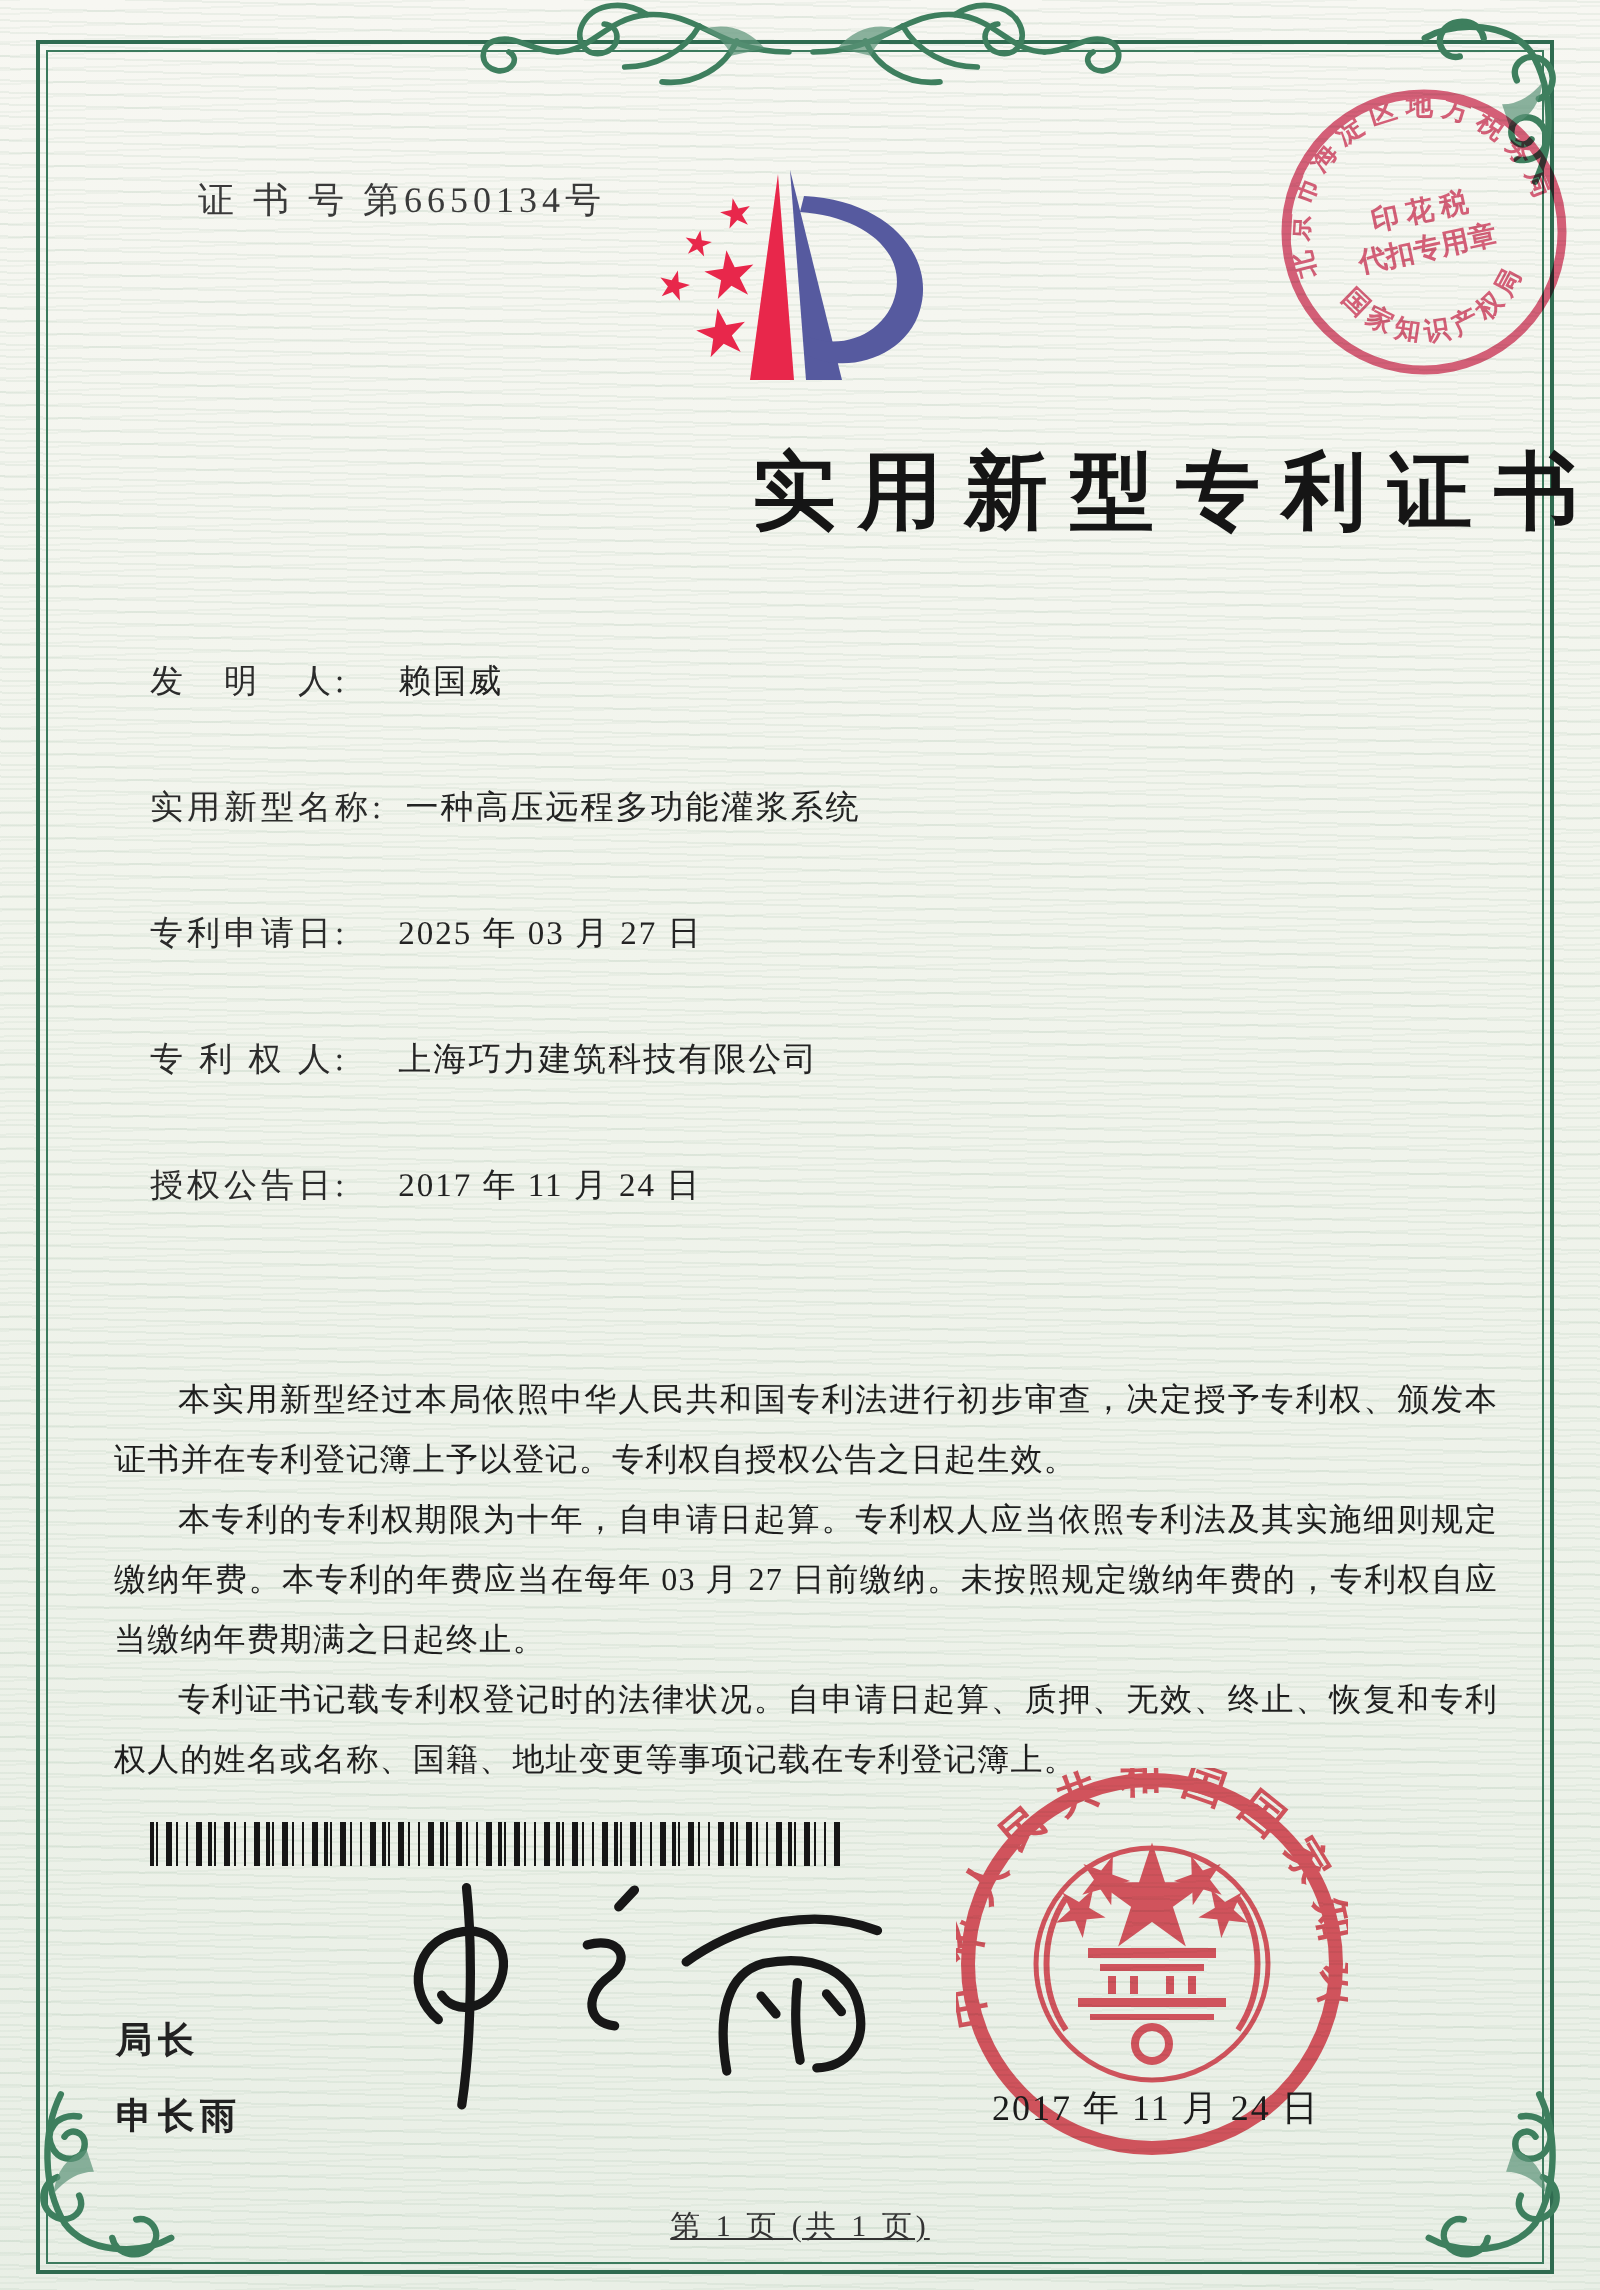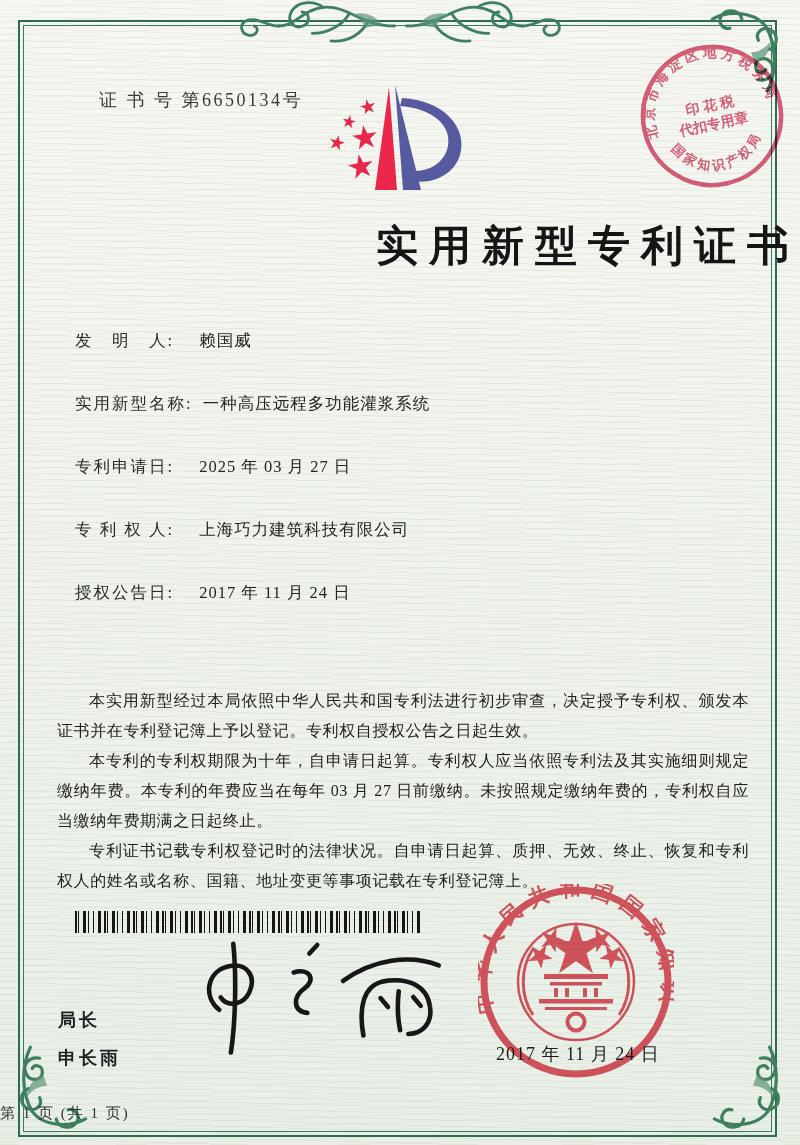--- a/index.html
+++ b/index.html
@@ -34,22 +34,22 @@
   .barcode{position:absolute;left:75px;top:911px;width:347px;height:22px;
     background-image:
       repeating-linear-gradient(90deg,#161616 0 2px,rgba(0,0,0,0) 2px 3px,#161616 3px 4px,rgba(0,0,0,0) 4px 8px,#161616 8px 11px,rgba(0,0,0,0) 11px 13px,#161616 13px 14px,rgba(0,0,0,0) 14px 18px,#161616 18px 19px,rgba(0,0,0,0) 19px 23px,#161616 23px 26px,rgba(0,0,0,0) 26px 29px);
   }
   .director{position:absolute;left:58px;top:976px;font-family:"Liberation Sans","DejaVu Sans",sans-serif;
     font-size:18px;font-weight:600;color:#222;letter-spacing:3px;margin-top:32px;}
   .director div{margin-bottom:14px;}
   .sig{position:absolute;left:188px;top:932px;width:266px;height:124px;transform:rotate(-2deg);}
   .main-seal{position:absolute;left:478px;top:884px;width:196px;height:196px;opacity:.92;mix-blend-mode:multiply;}
   .seal-date{position:absolute;left:496px;top:1042px;font-size:18px;letter-spacing:1px;color:#1c1c1c;z-index:6;}
-  .footer{position:absolute;left:0;top:1104px;width:100%;font-size:15px;
-    letter-spacing:2px;color:#333;}
+  .footer{position:absolute;left:0;top:1104px;width:100%;text-align:center;font-size:15px;
+    letter-spacing:2px;color:#333;text-decoration:underline;}
   svg text{font-family:"Liberation Serif","DejaVu Serif",serif;}
 </style>
 </head>
 <body>
 
 <div class="page">
   <div class="texture"></div>
   <div class="frame frame-outer"></div>
   <div class="frame frame-inner"></div>
 

